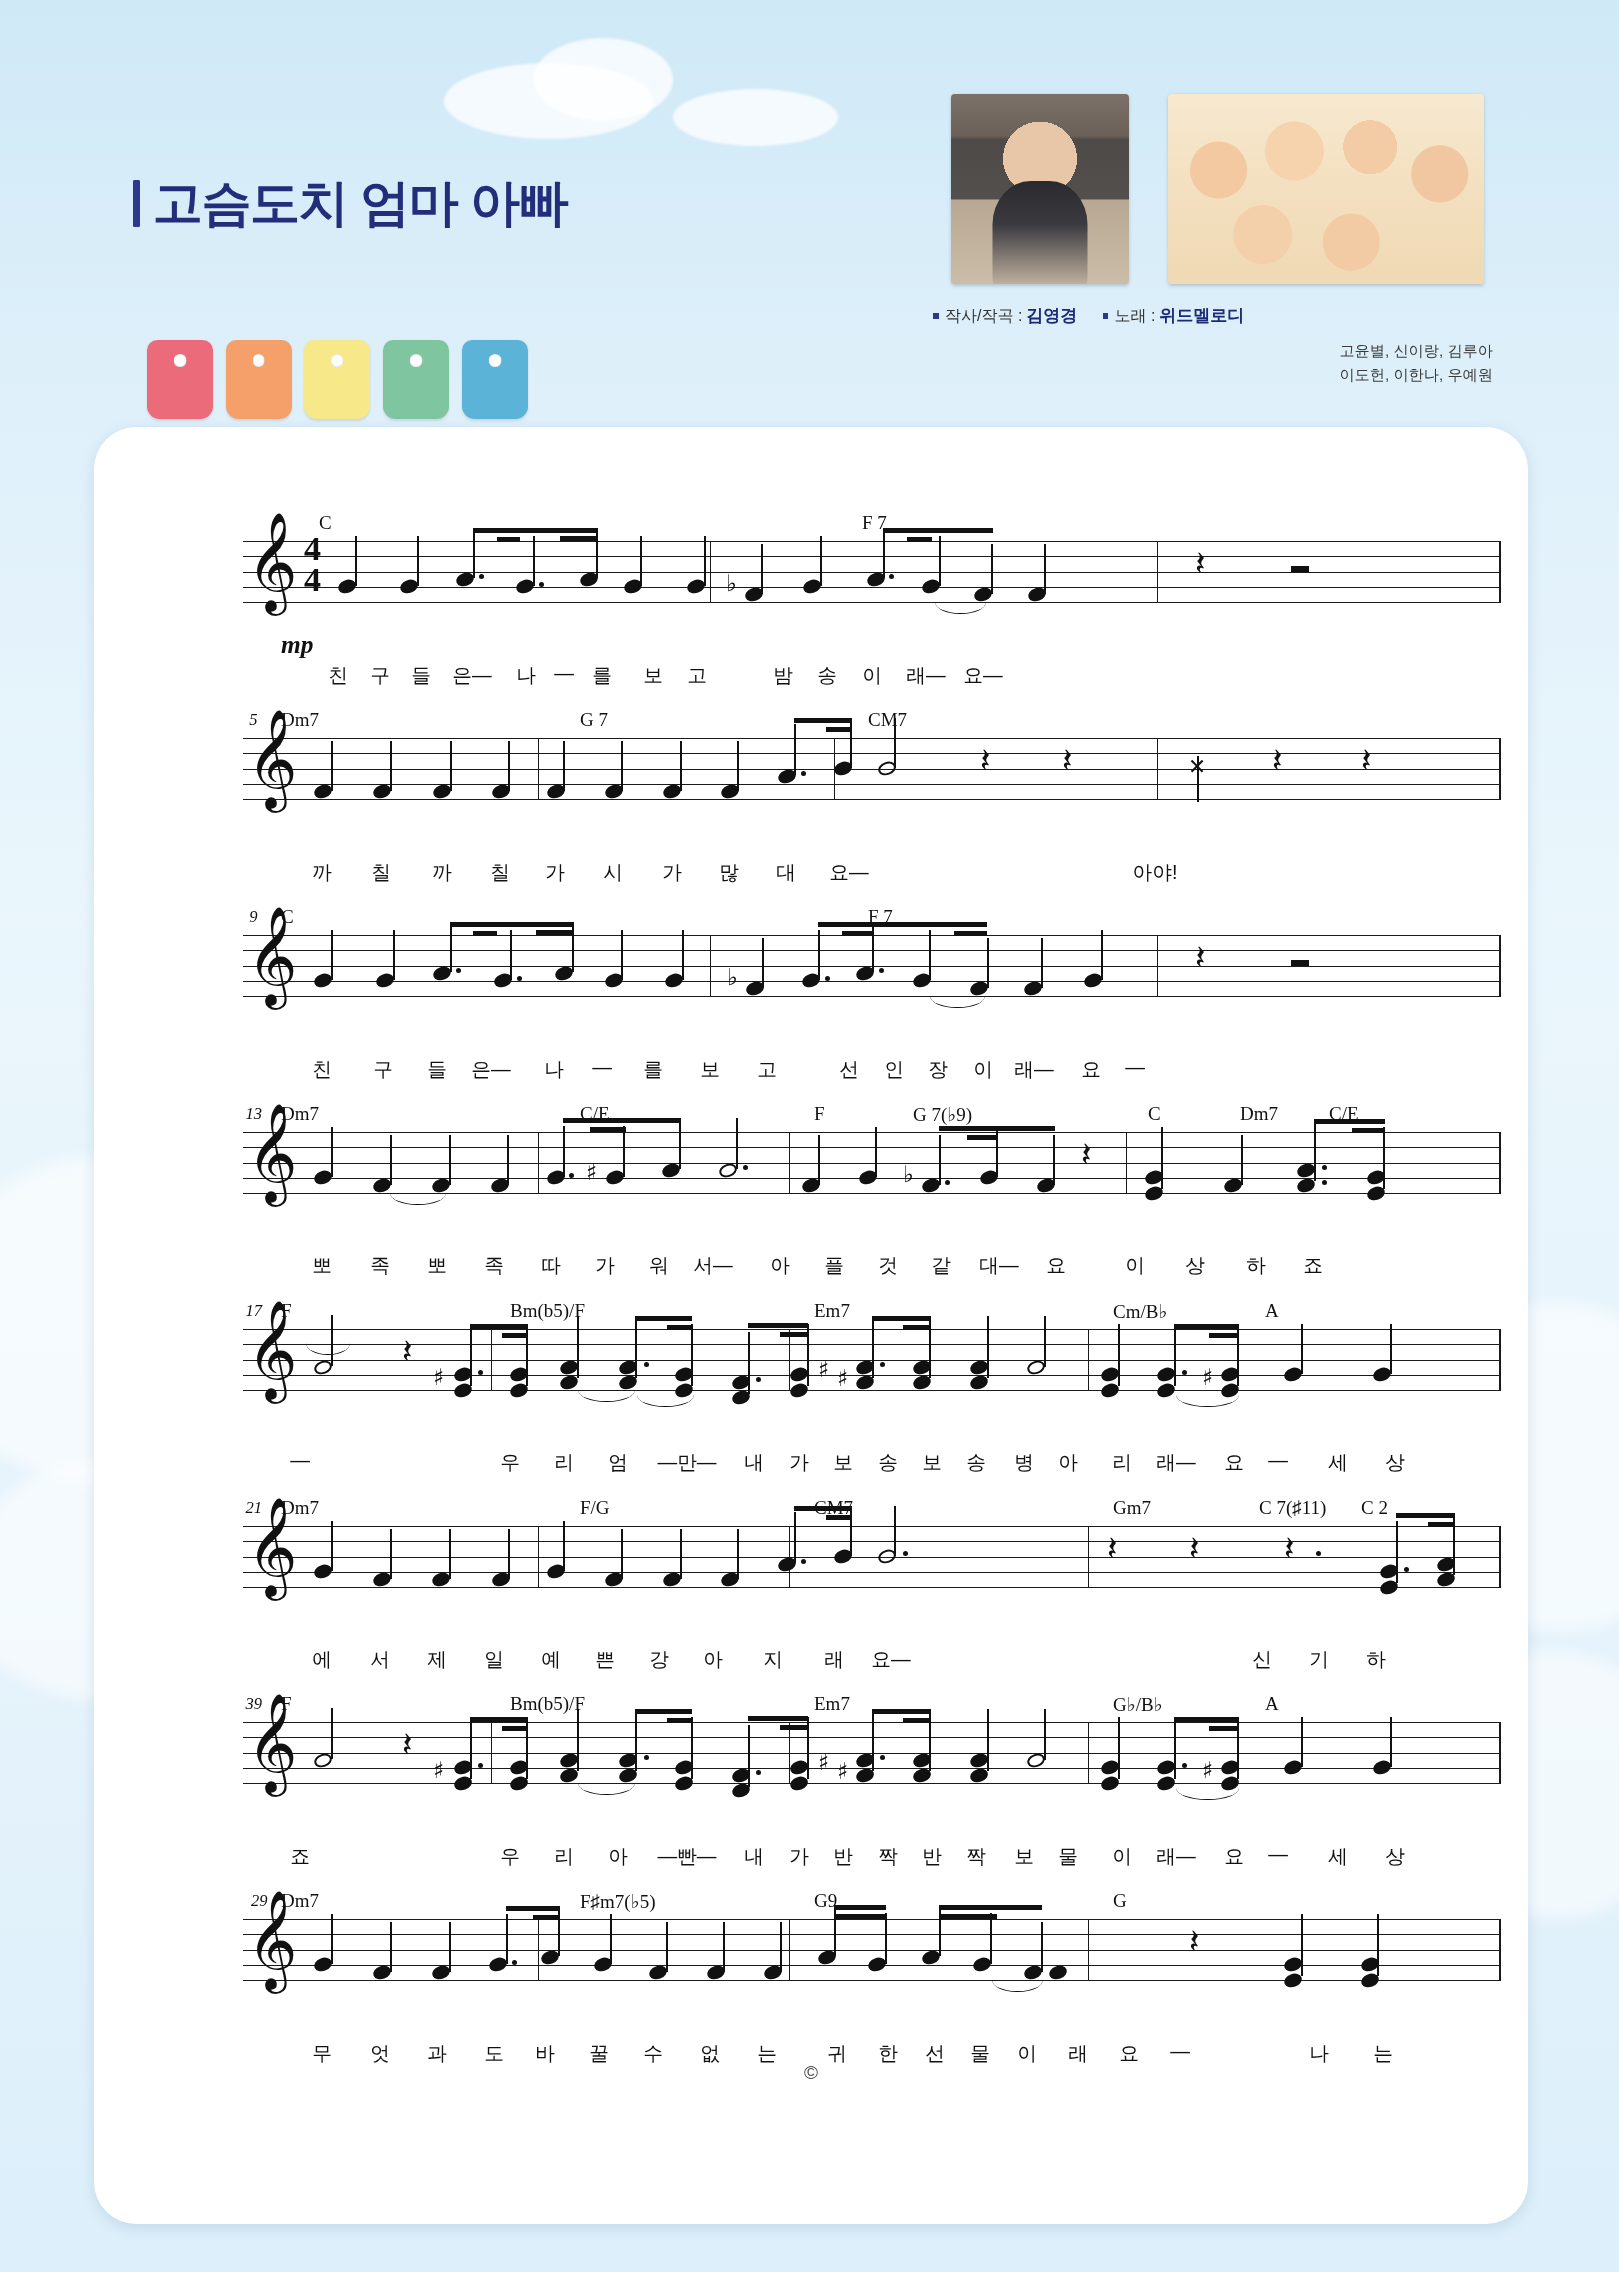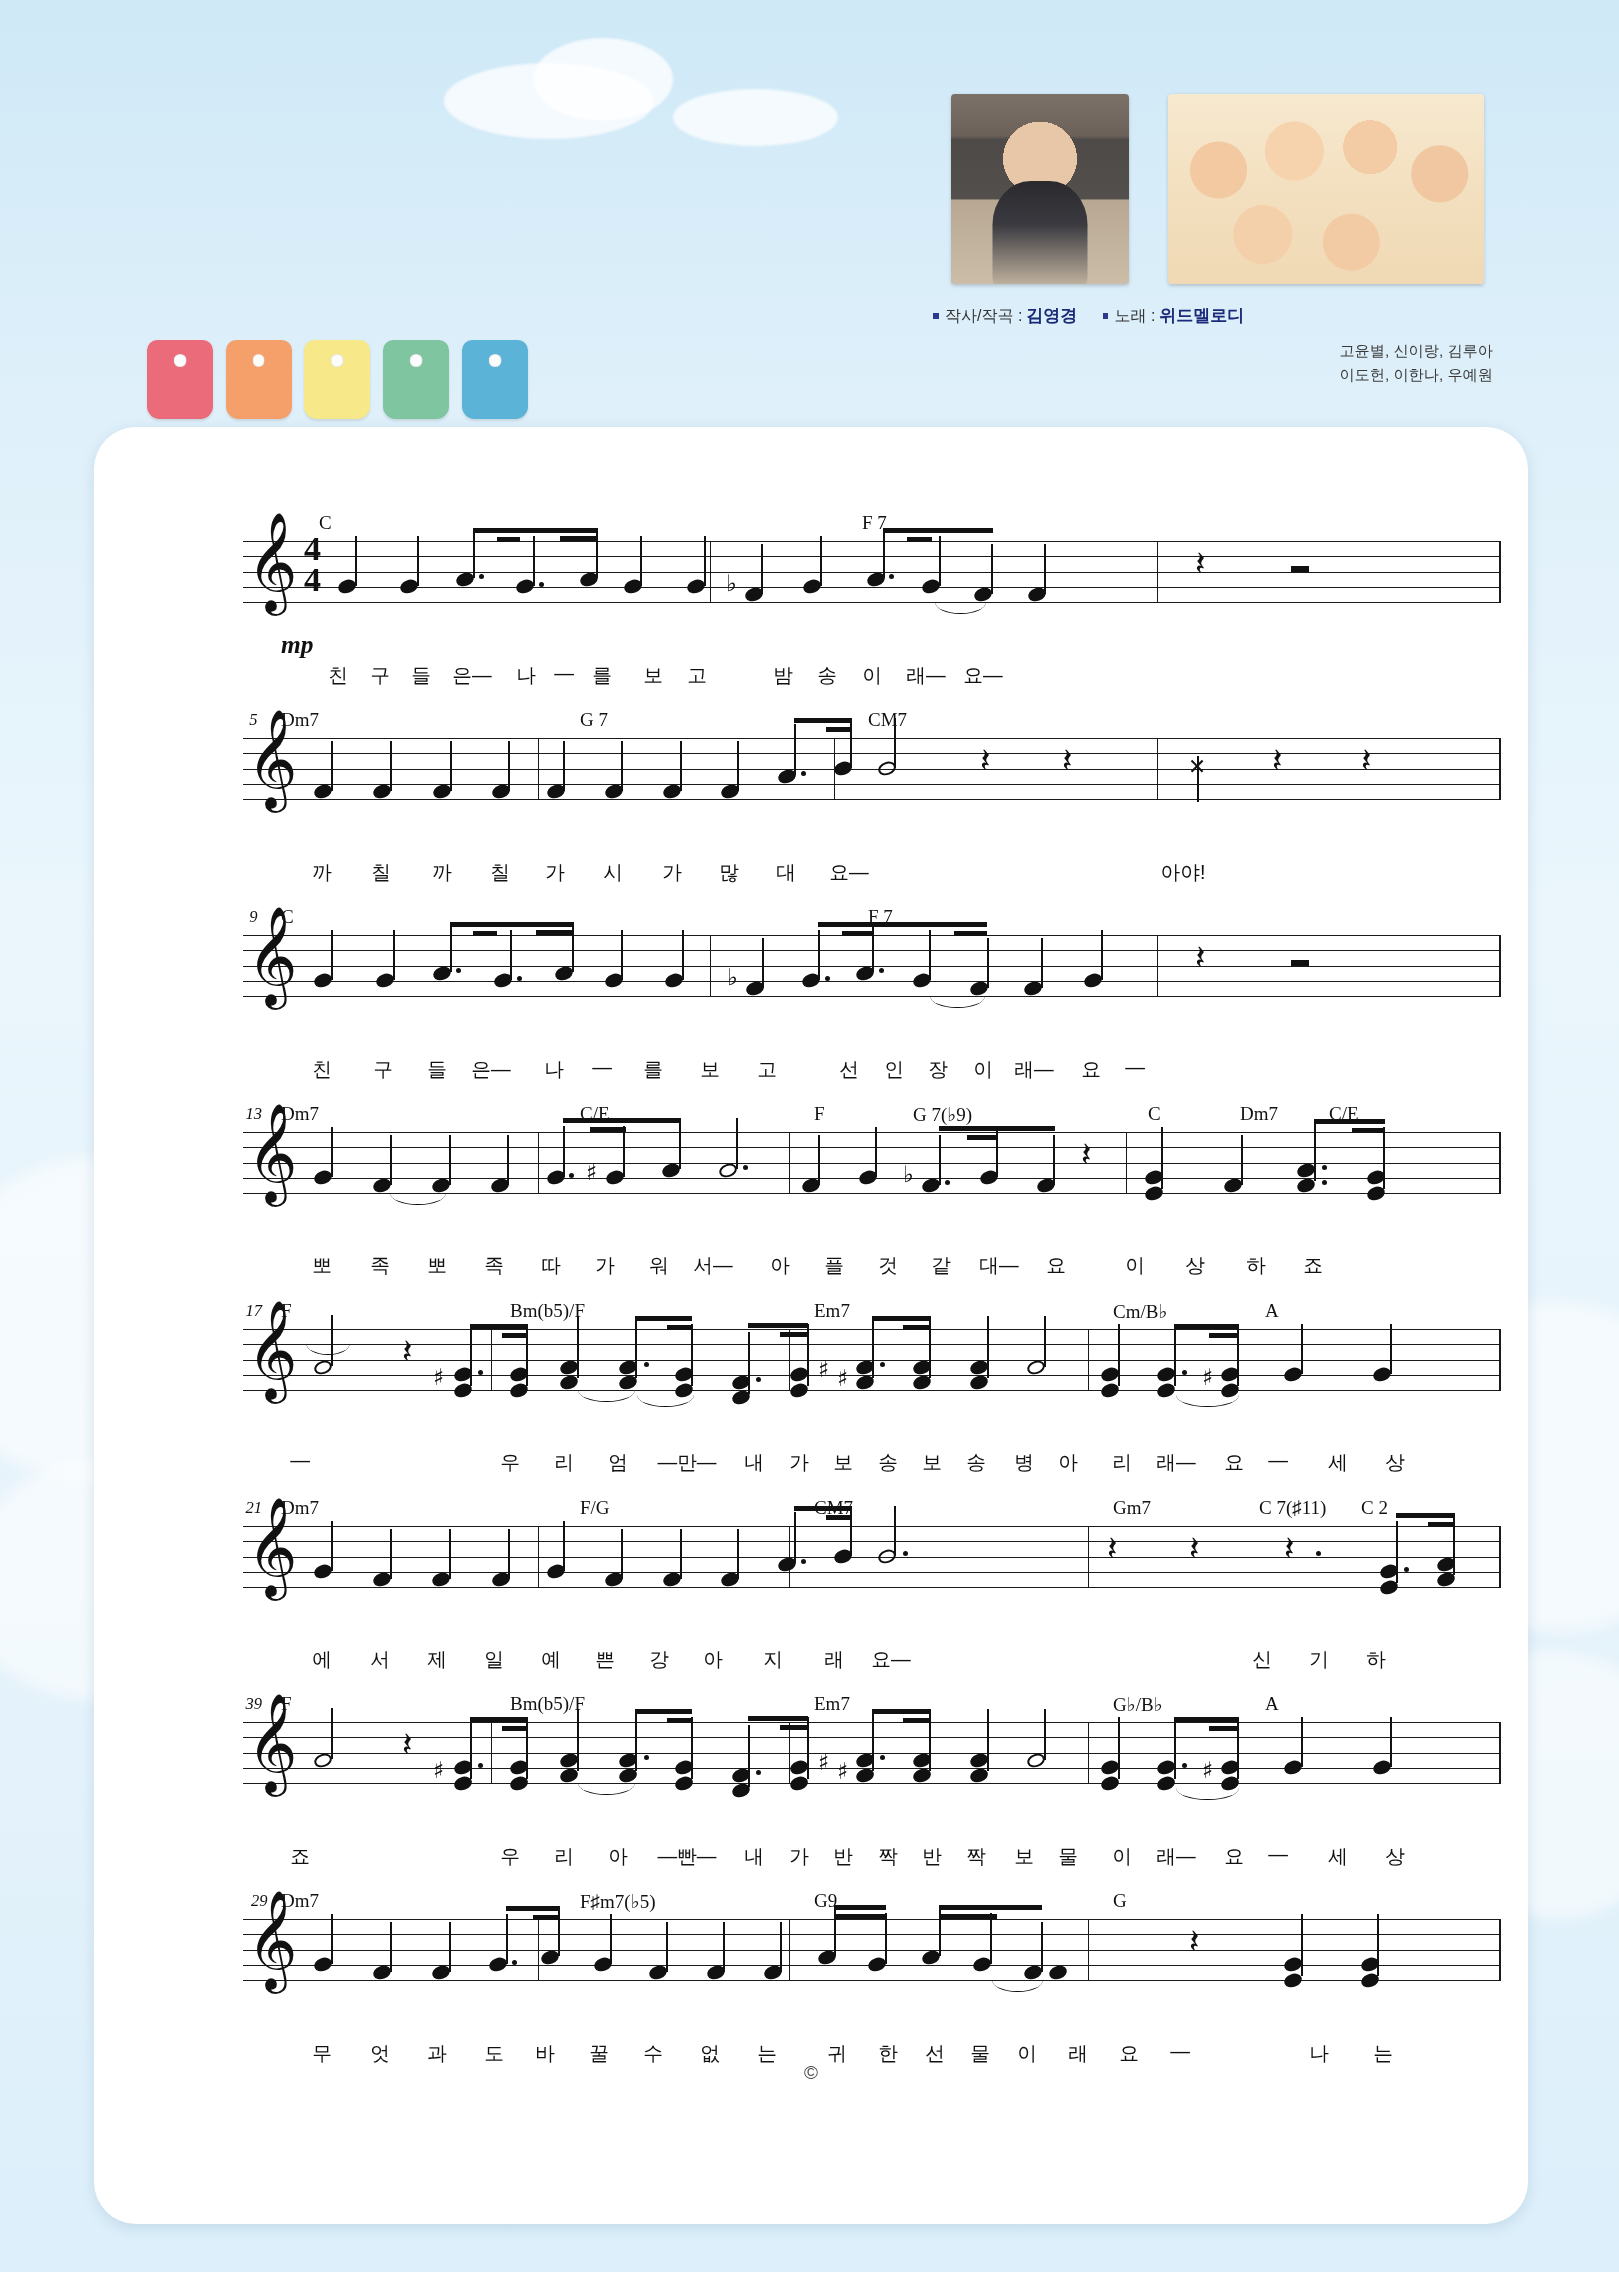--- a/index.html
+++ b/index.html
@@ -339,20 +339,24 @@
 <div id="page">
 
   <div class="cloud" style="left:444px; top:63px; width:210px; height:76px;"></div>
   <div class="cloud" style="left:533px; top:38px; width:140px; height:83px;"></div>
   <div class="cloud" style="left:673px; top:89px; width:165px; height:57px;"></div>
   <div class="soft-blob" style="left:-76px; top:1156px; width:356px; height:330px;"></div>
   <div class="soft-blob" style="left:-38px; top:1460px; width:267px; height:241px;"></div>
   <div class="soft-blob" style="left:1384px; top:1302px; width:330px; height:330px;"></div>
   <div class="soft-blob" style="left:1416px; top:1651px; width:267px; height:267px;"></div>
 
+  <div id="title-wrap">
+    <div id="title-bar"></div>
+    <div id="song-title">고슴도치 엄마 아빠</div>
+  </div>
 
   <div class="photo" id="photo-author"></div>
   <div class="photo" id="photo-singers"></div>
 
   <div class="credit-line" id="credit-row">
     <div class="credit-item">
       <span class="credit-dot"></span>
       <span class="credit-label">작사/작곡 :</span>
       <span class="credit-value">김영경</span>
     </div>
@@ -515,21 +519,21 @@
       <span class="syl" style="left:79px;">까</span>
       <span class="syl" style="left:138px;">칠</span>
       <span class="syl" style="left:199px;">까</span>
       <span class="syl" style="left:257px;">칠</span>
       <span class="syl" style="left:312px;">가</span>
       <span class="syl" style="left:370px;">시</span>
       <span class="syl" style="left:429px;">가</span>
       <span class="syl" style="left:486px;">많</span>
       <span class="syl" style="left:543px;">대</span>
       <span class="syl" style="left:606px;">요—</span>
-      <span class="syl" style="left:940px;">아야!</span>
+      <span class="syl" style="left:912px;">아야!</span>
     </div>
 
     <div class="system" style="top:508px;">
       <div class="staff">
         <div class="line"></div>
           <div class="line"></div>
           <div class="line"></div>
           <div class="line"></div>
           <div class="line"></div>
         <div class="clef">𝄞</div>

